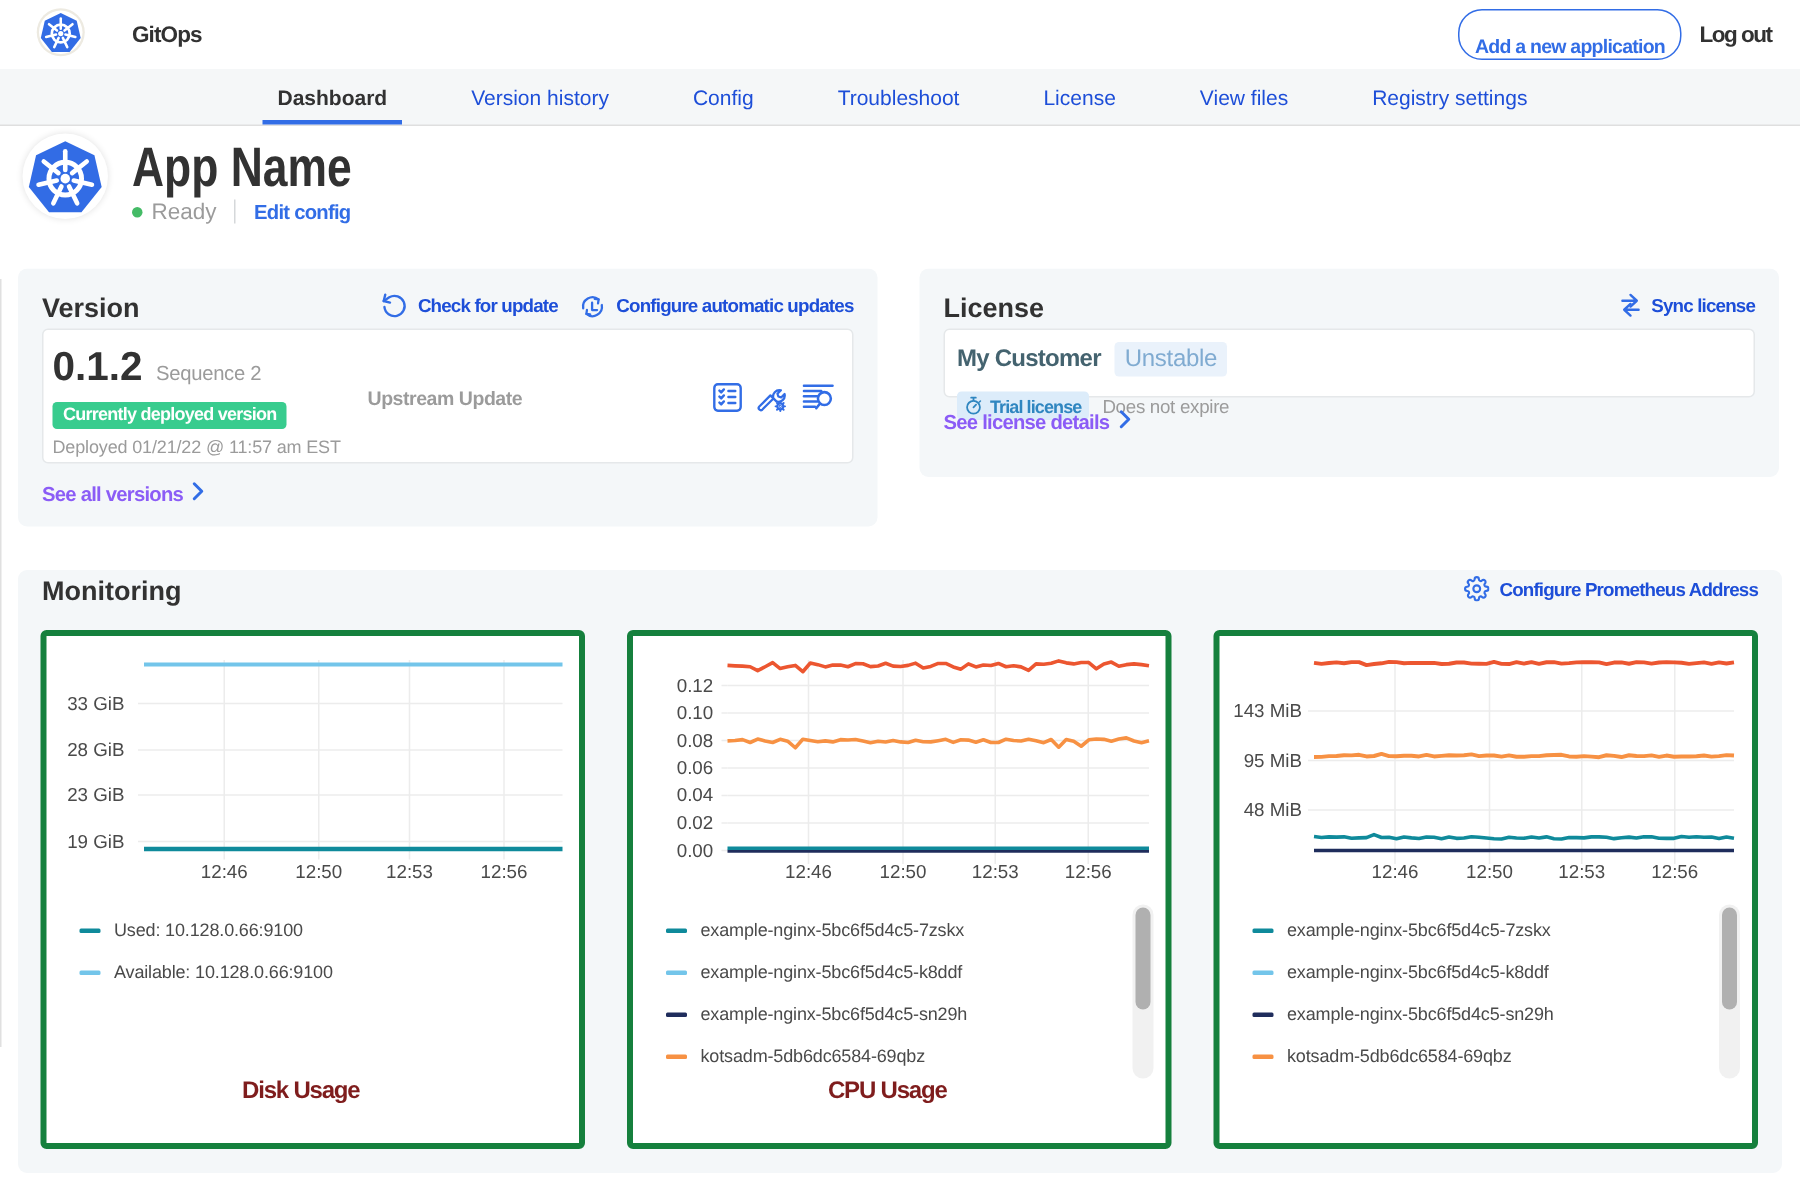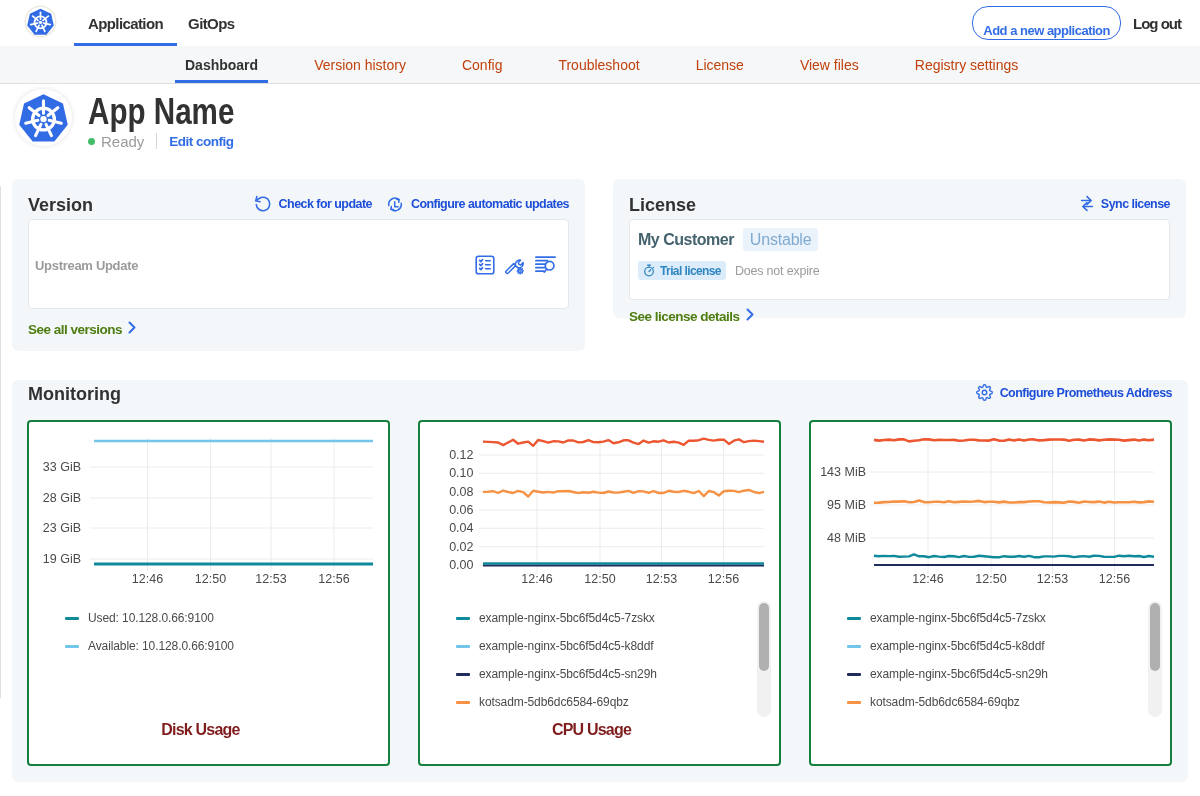--- a/index.html
+++ b/index.html
@@ -8,21 +8,21 @@
 .klogo-sm { position:absolute; left:26px; top:7px; width:29px; height:29px; border-radius:50%; box-shadow:0 0 0 1.5px #edeae1; }
 .topnav { display:flex; height:46px; margin-left:74px; }
 .topnav .titem { height:46px; display:flex; align-items:center; padding:0 14px; font-size:15px; font-weight:700; color:#323232; position:relative; letter-spacing:-0.6px; }
 .topnav .titem.active::after { content:""; position:absolute; left:0; right:0; bottom:0; height:3px; background:#326de6; }
 .topnav .titem + .titem { margin-left:-3px; }
 .topbar-right { position:absolute; right:19px; top:0; height:46px; display:flex; align-items:center; }
 .btn-outline { border:1px solid #326de6; color:#326de6; background:#fff; border-radius:16px; font-size:13px; font-weight:700; padding:16px 10px; height:20px; letter-spacing:-0.5px; font-family:"Liberation Sans",sans-serif; }
 .logout { font-size:15px; font-weight:700; color:#323232; margin-left:12px; letter-spacing:-1px; }
 .subnav { height:38px; background:#f5f7f8; border-bottom:1px solid #dfdfdf; display:flex; justify-content:flex-start; }
 .subnav .snav-inner { display:flex; margin-left:157px; }
-.subnav .stab { height:37px; margin-top:0; display:flex; align-items:center; padding:0 8px; margin:0 20px; font-size:14px; color:#c2410c; position:relative; }
+.subnav .stab { height:37px; margin-top:0; display:flex; align-items:center; padding:0 8px; margin:0 20px; font-size:14px; color:#1d4ed8; position:relative; }
 .subnav .stab.active { color:#323232; font-weight:700; }
 .subnav .stab.active::after { content:""; position:absolute; left:-2px; right:-2px; bottom:0; height:3px; background:#326de6; }
 .appheader { background:#fff; height:95px; position:relative; }
 .appicon { position:absolute; left:15px; top:5px; width:57px; height:57px; border-radius:50%; background:#fff; box-shadow:0 0 5px rgba(0,0,0,0.12); display:flex; align-items:center; justify-content:center; }
 .appname { margin-left:88px; padding-top:8px; font-size:37px; font-weight:700; color:#323232; line-height:40px; transform:scaleX(0.8); transform-origin:left top; white-space:nowrap; width:400px; }
 .appstatus { margin-left:88px; margin-top:0px; display:flex; align-items:center; font-size:15px; color:#9b9b9b; height:18px; }
 .dot { width:7px; height:7px; border-radius:50%; background:#44bb66; margin-right:6px; }
 .vbar { width:1px; height:16px; background:#d5d8da; margin:0 12px; }
 .link { color:#326de6; font-weight:700; font-size:14px; text-decoration:none; }
 .content { padding:0 12px; }
@@ -31,28 +31,28 @@
 .vercard { width:573px; margin-right:28px; height:172px; }
 .liccard { width:573px; height:139px; }
 .cardhead { display:flex; align-items:flex-start; justify-content:space-between; }
 .cardtitle { font-size:18px; font-weight:700; color:#323232; line-height:20px; }
 .headlinks { display:flex; align-items:center; }
 .iconlink { display:flex; align-items:center; color:#1d4ed8; font-size:12.5px; font-weight:700; letter-spacing:-0.55px; white-space:nowrap; }
 .iconlink svg { margin-right:7px; }
 .iconlink + .iconlink { margin-left:14px; }
 .whitecard { background:#fff; border:1px solid #e5e8ea; border-radius:4px; margin-top:4px; }
 .vvwhite { height:90px; padding:10px 6px; display:flex; }
-.seelink { display:inline-flex; align-items:center; margin:8px 0 0 0; color:#4d7c0f; font-size:13.5px; font-weight:700; letter-spacing:-0.5px; }
+.seelink { display:inline-flex; align-items:center; margin:8px 0 0 0; color:#8b5cf6; font-size:13.5px; font-weight:700; letter-spacing:-0.5px; }
 .chev { margin-left:6px; }
 .monitor { background:#f4f7f9; border-radius:6px; margin-top:29px; padding:4px 16px 16px 16px; height:402px; }
 .chartrow { display:flex; margin-top:16px; margin-left:-1px; }
-.chartcard { background:#fff; border:2px solid #15803d; border-radius:4px; width:363px; height:346px; position:relative; }
+.chartcard { background:#fff; border:4px solid #15803d; border-radius:4px; width:363px; height:346px; position:relative; }
 .chartcard + .chartcard { margin-left:28px; }
 .ctitle { position:absolute; bottom:25px; left:0; right:16px; text-align:center; font-weight:700; font-size:16px; color:#7f1d1d; letter-spacing:-0.8px; }
-.legend { position:absolute; left:36px; top:190px; }
+.legend { position:absolute; left:22px; top:190px; }
 .lrow { display:flex; align-items:center; height:12px; margin-bottom:16px; }
 .ldash { width:14px; height:3px; border-radius:1px; margin-right:9px; }
 .ltext { font-size:12px; color:#4a4a4a; letter-spacing:-0.1px; }
 .lscroll { position:absolute; right:8px; top:179px; width:14px; height:116px; background:#f1f1f1; border-radius:7px; }
 .lthumb { position:absolute; left:2px; top:2px; width:10px; height:68px; background:#b0b0b0; border-radius:5px; }
 .axis { font-size:12.5px; fill:#4a4a4a; }
 </style>
 </head>
 <body>
 <div class="topbar">
@@ -64,21 +64,20 @@
           <line x1="60.7" y1="55.4" x2="83.6" y2="60.7"></line>
           <line x1="54.8" y1="62.9" x2="65.0" y2="84.1"></line>
           <line x1="45.2" y1="62.9" x2="35.0" y2="84.1"></line>
           <line x1="39.3" y1="55.4" x2="16.4" y2="60.7"></line>
           <line x1="41.4" y1="46.1" x2="23.0" y2="31.5"></line>
         </g>
         <circle cx="50" cy="53" r="20.5" fill="none" stroke="#fff" stroke-width="6.2"></circle>
         <circle cx="50" cy="53" r="6" fill="#fff"></circle>
       </svg></div>
   <div class="topnav">
-    <div class="titem active">Application</div>
     <div class="titem">GitOps</div>
   </div>
   <div class="topbar-right">
     <button class="btn-outline">Add a new application</button>
     <span class="logout">Log out</span>
   </div>
 </div>
 <div class="subnav">
   <div class="snav-inner">
     <div class="stab active">Dashboard</div>
@@ -136,20 +135,28 @@
                 <path d="M14.5,5.14 L11.7,4.7 M14.5,5.3 L14.1,8.1"></path>
                 <path d="M16.89,9.28 A7,7 0 0 1 5.5,15.86"></path>
                 <path d="M5.5,15.86 L8.3,16.2 M5.5,15.7 L5.9,12.9"></path>
                 <path d="M9.7,7.5 L9.7,13 L13.4,13"></path>
               </svg>
               <span>Configure automatic updates</span>
             </span>
         </div>
       </div>
       <div class="whitecard vvwhite">
+        <div style="width:210px;">
+          <div style="display:flex; align-items:baseline;">
+              <span style="font-size:27px;font-weight:700;color:#323232;line-height:28px;">0.1.2</span>
+              <span style="font-size:13.5px;color:#9b9b9b;margin-left:9px;letter-spacing:-0.2px;">Sequence 2</span>
+            </div>
+          <div style="margin-top:9px;"><span style="display:inline-block;background:#38cc8e;color:#fff;font-size:12px;font-weight:700;line-height:13px;border-radius:3px;padding:2.5px 7px;letter-spacing:-0.5px;">Currently deployed version</span></div>
+          <div style="margin-top:5px;font-size:12px;color:#9b9b9b;white-space:nowrap;letter-spacing:-0.1px;">Deployed 01/21/22 @ 11:57 am EST</div>
+        </div>
         <div style="font-size:13px;font-weight:700;color:#9b9b9b;margin-top:28px;letter-spacing:-0.3px;">Upstream Update</div>
         <div style="margin-left:auto;display:flex;align-items:center;margin-top:25px;margin-right:6px;height:20px;">
 <svg width="20" height="20" viewBox="0 0 20 20" fill="none" stroke="#326de6" stroke-width="1.6" stroke-linecap="round" stroke-linejoin="round">
               <rect x="1.2" y="1.2" width="17.6" height="17.6" rx="2.4"></rect>
               <path d="M4.6,5.4 L 5.8,6.6 L 7.6,4.6"></path>
               <line x1="10.6" y1="5.7" x2="15.2" y2="5.7"></line>
               <path d="M4.6,9.4 L 5.8,10.6 L 7.6,8.6"></path>
               <line x1="10.6" y1="9.7" x2="15.2" y2="9.7"></line>
               <path d="M4.6,13.4 L 5.8,14.6 L 7.6,12.6"></path>
               <line x1="10.6" y1="13.7" x2="15.2" y2="13.7"></line>
@@ -183,21 +190,21 @@
         <div class="headlinks">
           <span class="iconlink">
               <svg width="14" height="17" viewBox="0 0 14 17" fill="none" stroke="#326de6" stroke-width="1.6" stroke-linecap="round" stroke-linejoin="round">
                 <path d="M1.6,5.5 L10.4,5.5 M7,1.6 L11.2,5.5 L7,9.4"></path>
                 <path d="M12.4,11.5 L3.6,11.5 M7,7.6 L2.8,11.5 L7,15.4"></path>
               </svg>
               <span>Sync license</span>
             </span>
         </div>
       </div>
-      <div class="whitecard" style="height:81px;padding:8px 8px;">
+      <div class="whitecard" style="height:46px;padding:8px 8px;">
         <div style="display:flex;align-items:center;">
           <span style="font-size:16px;font-weight:700;color:#44636f;letter-spacing:-0.5px;white-space:nowrap;">My Customer</span>
           <span style="margin-left:9px;background:#eaf2fb;color:#80abd1;font-size:16px;border-radius:3px;padding:2.5px 7px;letter-spacing:-0.2px;">Unstable</span>
         </div>
         <div style="display:flex;align-items:center;margin-top:10px;">
           <span style="display:inline-flex;align-items:center;background:#dcecfa;color:#2f86c0;font-size:12px;font-weight:700;border-radius:3px;padding:2.5px 5px;letter-spacing:-0.6px;">
               <svg width="12" height="13" viewBox="0 0 14 15" fill="none" stroke="#2f86c0" stroke-width="1.4" stroke-linecap="round">
                 <circle cx="7" cy="8.7" r="5"></circle>
                 <path d="M7,8.7 L9,6.6"></path>
                 <line x1="5.2" y1="1.2" x2="8.8" y2="1.2"></line>

